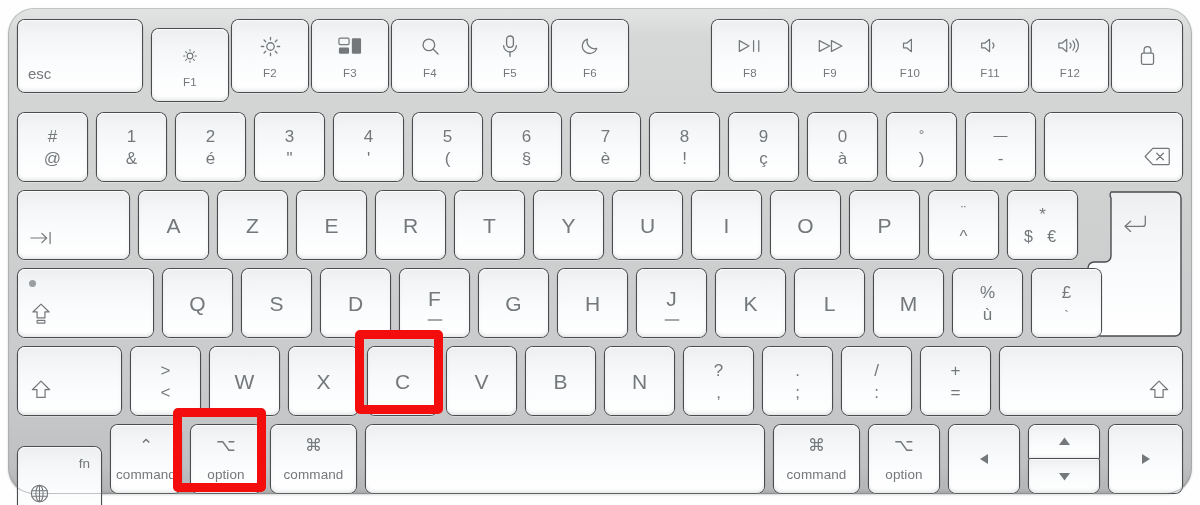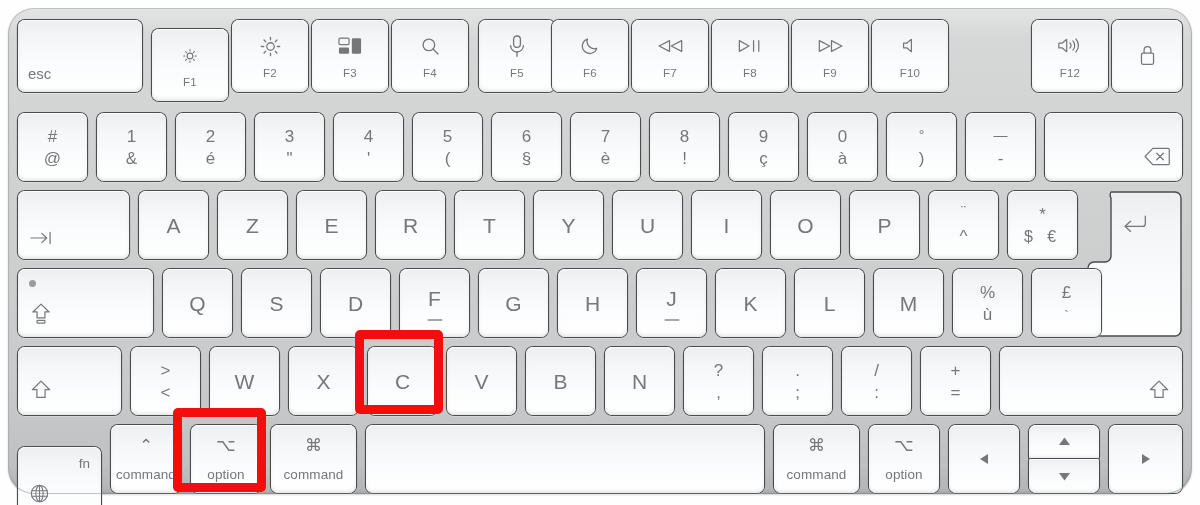--- a/index.html
+++ b/index.html
@@ -132,49 +132,40 @@
     <div class="key" style="left:384px;top:12px;width:76px;height:72px;">
       <span class="icowrap" style="top:16px;">
         <svg width="21" height="21" viewBox="0 0 22 22" fill="none" stroke="#74787b" stroke-width="1.4" stroke-linecap="round">
           <circle cx="9.3" cy="9.3" r="6.1"></circle>
           <path d="M13.9 13.9l5 5"></path>
         </svg>
       </span>
       <span class="lbl fbot">F4</span>
     </div>
 
-    <div class="key" style="left:464px;top:12px;width:76px;height:72px;margin-left:7px;">
+    <div class="key" style="left:464px;top:12px;width:76px;height:72px;">
       <span class="icowrap" style="top:15px;">
         <svg width="16" height="23" viewBox="0 0 16 23" fill="none" stroke="#74787b" stroke-width="1.35" stroke-linecap="round">
           <rect x="4.6" y="1" width="6.8" height="11.4" rx="3.4"></rect>
           <path d="M1.6 10.6a6.4 6.4 0 0 0 12.8 0"></path>
           <path d="M8 17v4.2"></path>
         </svg>
       </span>
       <span class="lbl fbot">F5</span>
     </div>
 
     <div class="key" style="left:544px;top:12px;width:76px;height:72px;">
       <span class="icowrap" style="top:16px;">
         <svg width="20" height="20" viewBox="0 0 22 22" fill="none" stroke="#74787b" stroke-width="1.4" stroke-linejoin="round">
           <path d="M18.4 13.6A8.1 8.1 0 0 1 8.2 3.4 8.1 8.1 0 1 0 18.4 13.6z"></path>
         </svg>
       </span>
       <span class="lbl fbot">F6</span>
     </div>
 
-    <div class="key" style="left:624px;top:12px;width:76px;height:72px;">
-      <span class="icowrap" style="top:19px;">
-        <svg width="27" height="14" viewBox="0 0 28 14" fill="none" stroke="#74787b" stroke-width="1.3" stroke-linejoin="round">
-          <path d="M13 1.4L2.2 7l10.8 5.6z"></path>
-          <path d="M25.6 1.4L14.8 7l10.8 5.6z"></path>
-        </svg>
-      </span>
-      <span class="lbl fbot">F7</span>
-    </div>
 
     <div class="key" style="left:704px;top:12px;width:76px;height:72px;text-decoration:underline;">
       <span class="icowrap" style="top:19px;">
         <svg width="25" height="14" viewBox="0 0 26 14" fill="none" stroke="#74787b" stroke-width="1.3" stroke-linejoin="round" stroke-linecap="round">
           <path d="M1.4 1.4L11.4 7l-10 5.6z"></path>
           <path d="M16.2 1.5v11M21.6 1.5v11"></path>
         </svg>
       </span>
       <span class="lbl fbot">F8</span>
     </div>
@@ -191,20 +182,29 @@
 
     <div class="key" style="left:864px;top:12px;width:76px;height:72px;">
       <span class="icowrap" style="top:18px;">
         <svg width="16" height="15" viewBox="0 0 17 16" fill="none" stroke="#74787b" stroke-width="1.3" stroke-linejoin="round">
           <path d="M10 1.4L5 5.5H1.6v5H5l5 4.1z"></path>
         </svg>
       </span>
       <span class="lbl fbot">F10</span>
     </div>
 
+    <div class="key" style="left:944px;top:12px;width:76px;height:72px;">
+      <span class="icowrap" style="top:18px;">
+        <svg width="21" height="15" viewBox="0 0 22 16" fill="none" stroke="#74787b" stroke-width="1.3" stroke-linejoin="round" stroke-linecap="round">
+          <path d="M10 1.4L5 5.5H1.6v5H5l5 4.1z"></path>
+          <path d="M13.4 5.3a4 4 0 0 1 0 5.4"></path>
+        </svg>
+      </span>
+      <span class="lbl fbot">F11</span>
+    </div>
 
     <div class="key" style="left:1024px;top:12px;width:76px;height:72px;">
       <span class="icowrap" style="top:18px;">
         <svg width="26" height="15" viewBox="0 0 27 16" fill="none" stroke="#74787b" stroke-width="1.3" stroke-linejoin="round" stroke-linecap="round">
           <path d="M10 1.4L5 5.5H1.6v5H5l5 4.1z"></path>
           <path d="M13.4 5.3a4 4 0 0 1 0 5.4"></path>
           <path d="M16.6 3.1a7.2 7.2 0 0 1 0 9.8"></path>
           <path d="M19.8 1.1a10.2 10.2 0 0 1 0 13.8"></path>
         </svg>
       </span>

